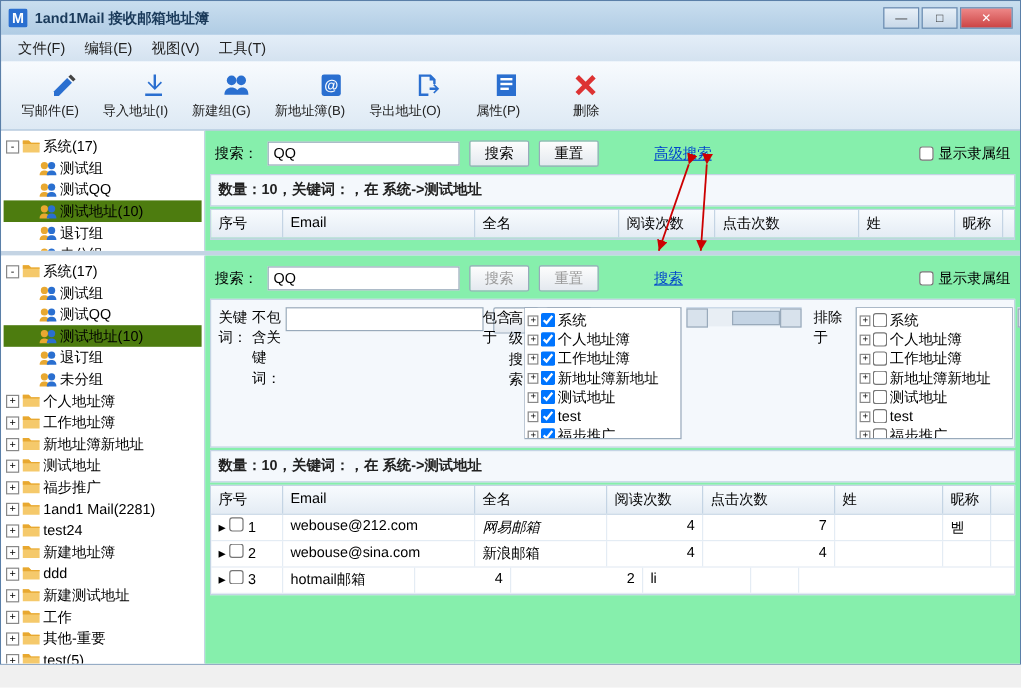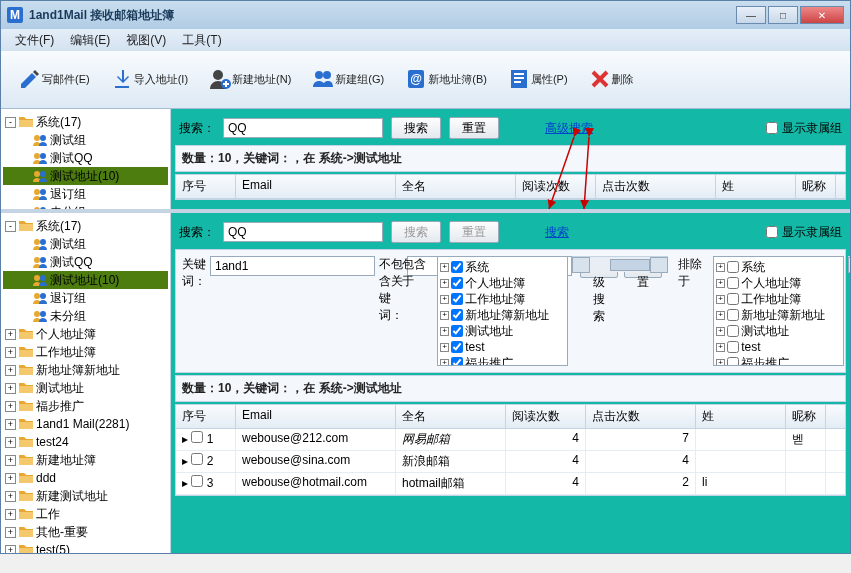--- a/index.html
+++ b/index.html
@@ -7,31 +7,31 @@
 .window{width:851px;background:linear-gradient(#bfd9ef,#a8c8e4);border:1px solid #5a7fa8}
 .titlebar{height:28px;display:flex;align-items:center;padding:0 6px;background:linear-gradient(#c9deef,#b0cce4)}
 .titlebar .icon{width:16px;height:16px;margin-right:6px}
 .title{flex:1;font-weight:bold;color:#1a3a5a}
 .winbtns{display:flex}
 .winbtn{width:30px;height:18px;margin-left:2px;border:1px solid #6a8bb0;background:linear-gradient(#e8f0f8,#c8d8e8);display:flex;align-items:center;justify-content:center;font-size:10px;color:#333}
 .winbtn.close{background:linear-gradient(#e88,#c44);color:#fff;width:44px}
 .menubar{height:22px;display:flex;align-items:center;padding:0 6px;background:linear-gradient(#e4eef8,#d4e2f0)}
 .menuitem{padding:2px 8px;color:#222}
 .toolbar{height:58px;display:flex;align-items:center;padding:4px 8px;background:linear-gradient(#f8fbfe,#dde9f4);border-bottom:1px solid #a8bdd4;gap:2px}
-.tbutton{display:flex;flex-direction:row;align-items:center;justify-content:center;padding:4px 8px;border:1px solid transparent;border-radius:3px;min-width:64px}
+.tbutton{display:flex;flex-direction:column;align-items:flex-end;justify-content:center;padding:4px 8px;border:1px solid transparent;border-radius:3px;min-width:64px}
 .tbutton .ticon{width:24px;height:24px;margin-bottom:2px}
 .tbutton .tlabel{font-size:11px;color:#222}
 .body{display:flex;background:#fff}
 .tree{width:170px;border-right:1px solid #c4d4e4;background:#fff;padding:4px 2px;overflow:hidden}
 .tnode{display:flex;align-items:center;height:18px;white-space:nowrap}
 .tnode .exp{width:11px;height:11px;border:1px solid #888;display:inline-flex;align-items:center;justify-content:center;font-size:9px;margin-right:2px;background:#fff;line-height:1}
 .tnode .ticon2{width:16px;height:16px;margin-right:2px}
 .tnode.sel{background:#4d7c0f}
 .tnode .lbl{font-size:12px}
-.main{flex:1;background:#14b8a6;padding:4px;overflow:hidden}
+.main{flex:1;background:#86efac;padding:4px;overflow:hidden}
 .searchrow{display:flex;align-items:center;gap:8px;padding:4px}
 .searchrow input[type=text]{height:20px;border:1px solid #9ab;padding:0 4px;background:#fff}
 .btn{height:22px;padding:0 12px;border:1px solid #9ab;background:linear-gradient(#fdfdfd,#e4e9ef);border-radius:2px}
 .btn:disabled{color:#999}
 .statusline{padding:4px 6px;font-weight:bold;color:#222;border:1px solid #c4d4e4;background:#f4f8fc;margin:2px 0}
 .grid{border:1px solid #c4d4e4;background:#fff}
 .ghead{display:flex;background:linear-gradient(#f8fbfe,#e4ecf4);border-bottom:1px solid #c4d4e4}
 .gcol{padding:3px 6px;border-right:1px solid #c4d4e4;font-size:12px}
 .grow{display:flex;border-bottom:1px solid #e4ecf4}
 .gcell{padding:2px 6px;border-right:1px solid #e4ecf4;font-size:12px;overflow:hidden;white-space:nowrap}
@@ -137,35 +137,35 @@
         <span class="tlabel">写邮件(E)</span>
       </div>
     <div class="tbutton">
         <svg class="ticon">
           <use href="#i-import"></use>
         </svg>
         <span class="tlabel">导入地址(I)</span>
       </div>
     <div class="tbutton">
         <svg class="ticon">
-          <use href="#i-newaddr"></use>
-        </svg>
-        <span class="tlabel">新建地址(N)</span>
-      </div>
-    <div class="tbutton">
-        <svg class="ticon">
           <use href="#i-newgroup"></use>
         </svg>
         <span class="tlabel">新建组(G)</span>
       </div>
     <div class="tbutton">
         <svg class="ticon">
           <use href="#i-newbook"></use>
         </svg>
         <span class="tlabel">新地址簿(B)</span>
+      </div>
+    <div class="tbutton">
+        <svg class="ticon">
+          <use href="#i-export"></use>
+        </svg>
+        <span class="tlabel">导出地址(O)</span>
       </div>
     <div class="tbutton">
         <svg class="ticon">
           <use href="#i-props"></use>
         </svg>
         <span class="tlabel">属性(P)</span>
       </div>
     <div class="tbutton">
         <svg class="ticon">
           <use href="#i-delete"></use>
@@ -406,21 +406,20 @@
         <span style="flex:1"></span>
         <label class="chkrow">
             <input type="checkbox" class="chk" style="">
             <span>显示隶属组</span>
           </label>
       </div>
 
       <div class="advpanel">
         <div class="advcol" style="width:210px">
           <label>关键词：</label>
-          <input type="text" style="width: 210px; height: 20px; border: 1px solid rgb(153, 170, 187); padding: 0px 4px;" value="1and1">
           <label>不包含关键词：</label>
           <input type="text" style="width: 210px; height: 20px; border: 1px solid rgb(153, 170, 187); padding: 0px 4px;" value="">
           <div style="height:24px"></div>
           <div style="display:flex;gap:6px">
             <button class="btn">高级搜索</button>
             <button class="btn">重置</button>
           </div>
         </div>
         <div class="advcol">
           <label>包含于</label>
@@ -561,21 +560,20 @@
               <div class="gcell" style="width: 60px;">▸ <input type="checkbox" class="chk" style=""> 2</div>
               <div class="gcell" style="width: 160px;">webouse@sina.com</div>
               <div class="gcell" style="width: 110px;">新浪邮箱</div>
               <div class="gcell" style="width: 80px; text-align: right;">4</div>
               <div class="gcell" style="width: 110px; text-align: right;">4</div>
               <div class="gcell" style="width: 90px;"></div>
               <div class="gcell" style="width: 40px;"></div>
             </div>
             <div class="grow">
               <div class="gcell" style="width: 60px;">▸ <input type="checkbox" class="chk" style=""> 3</div>
-              <div class="gcell" style="width: 160px;">webouse@hotmail.com</div>
               <div class="gcell" style="width: 110px;">hotmail邮箱</div>
               <div class="gcell" style="width: 80px; text-align: right;">4</div>
               <div class="gcell" style="width: 110px; text-align: right;">2</div>
               <div class="gcell" style="width: 90px;">li</div>
               <div class="gcell" style="width: 40px;"></div>
             </div>
           </div>
       </div>
     </div>
   </div>

